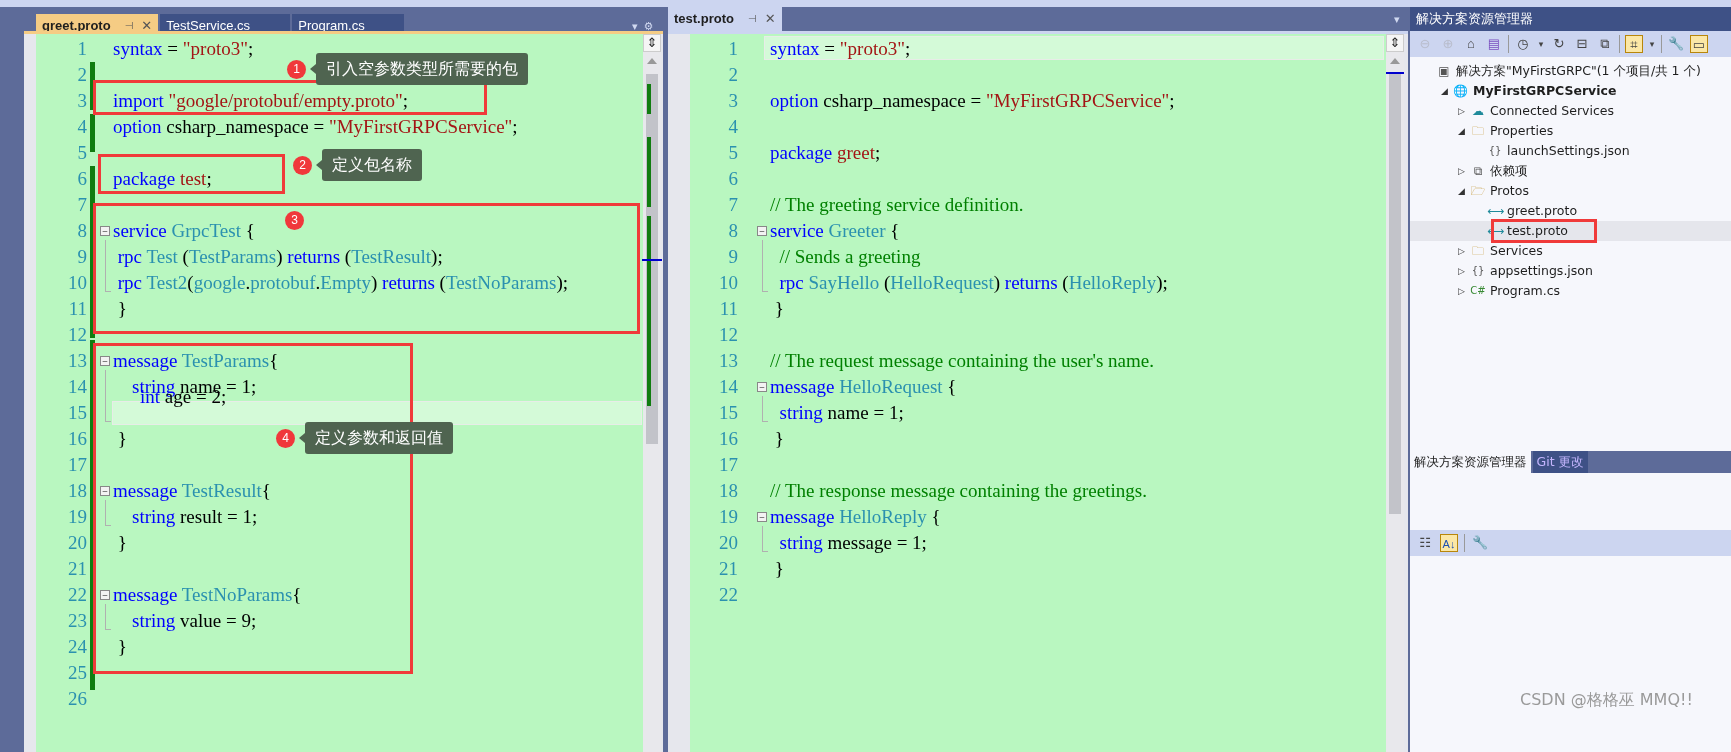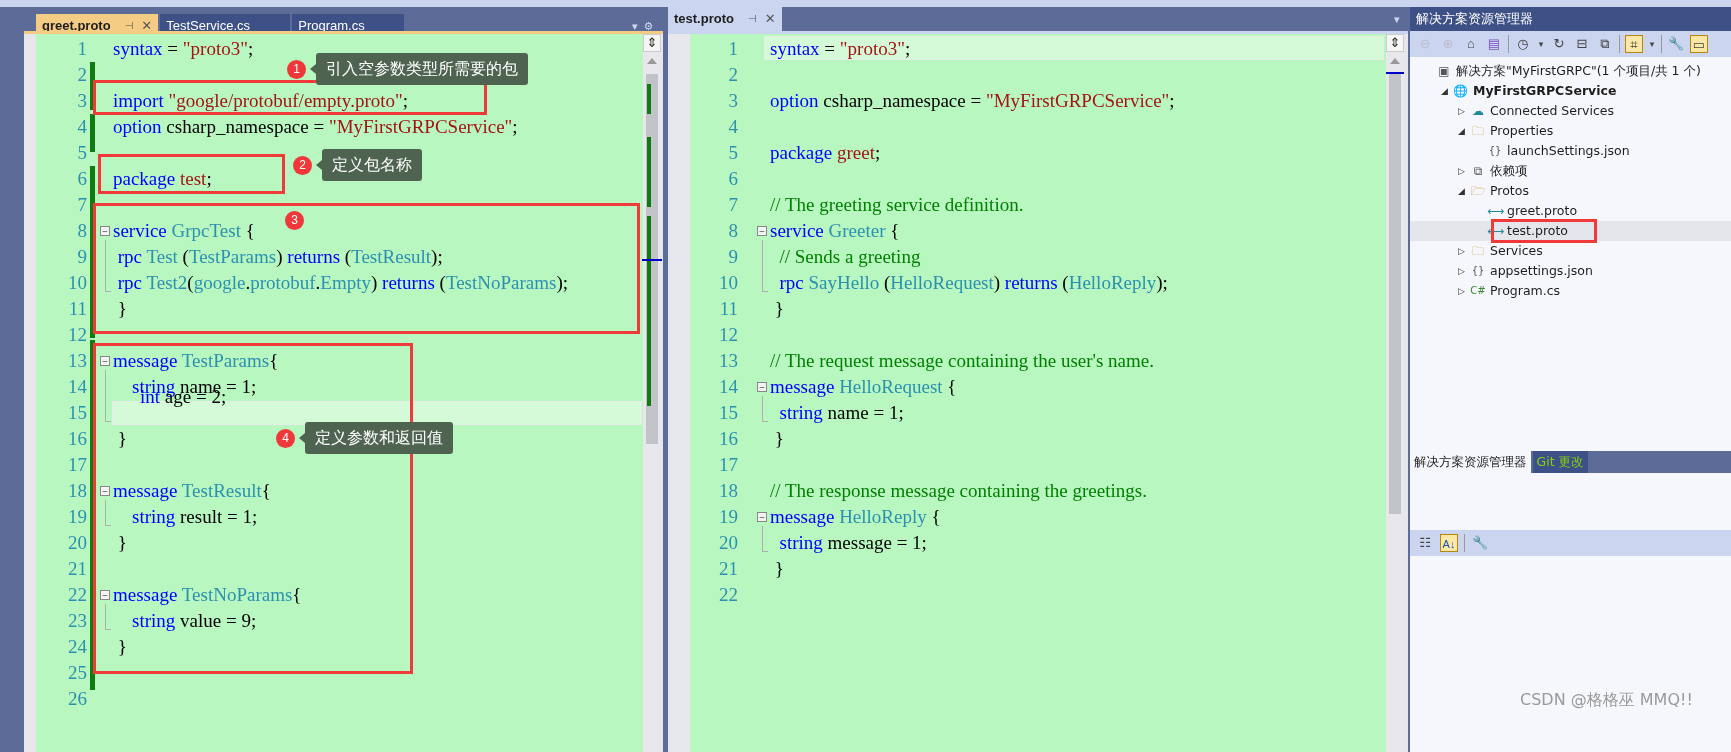--- a/index.html
+++ b/index.html
@@ -57,21 +57,21 @@
   .se-search { height: 22px; background: #fff; border: 1px solid #ccd; margin: 0; padding-left: 4px; font-size: 12px; color: #555; line-height: 20px; font-family: "DejaVu Sans", sans-serif; }
   .tree { position: relative; height: 336px; font-size: 12.5px; font-family: "DejaVu Sans", sans-serif; color: #1e1e1e; }
   .node { position: absolute; height: 20px; line-height: 20px; white-space: nowrap; display: flex; align-items: center; }
   .node.sel { background: #e5e6ec; left: 0 !important; right: 0; }
   .node .arrow { width: 12px; font-size: 9px; color: #333; }
   .node .ico { width: 16px; margin-right: 4px; font-size: 12px; text-align: center; }
   .node b { font-weight: bold; }
   .se-bottomtabs { position: absolute; top: 444px; left: 0; right: 0; height: 22px; background: #5d6b99; display: flex; }
   .btab { height: 22px; line-height: 22px; font-size: 12.5px; padding: 0 4px; font-family: "DejaVu Sans", sans-serif; }
   .btab.active { background: #f6f7fc; color: #1e1e1e; }
-  .btab.inactive { background: #3e5186; color: #84cc16; margin-left: 2px; }
+  .btab.inactive { background: #3e5186; color: #c4b5fd; margin-left: 2px; }
   .props-title { position: absolute; top: 474px; left: 0; right: 0; height: 23px; line-height: 23px; background: #3e5186; color: #fff; font-size: 13px; padding-left: 6px; font-family: "DejaVu Sans", sans-serif; }
   .props-toolbar { position: absolute; top: 523px; left: 0; right: 0; height: 26px; background: #ccd5f0; display: flex; align-items: center; gap: 6px; padding-left: 6px; }
   .watermark { position: absolute; left: 1520px; top: 690px; font-size: 16px; color: #9a9a9a; font-family: "DejaVu Sans", sans-serif; }
 </style>
 </head>
 <body>
 
 <div class="topstrip"></div>
 <div class="left-edge"></div>
 

